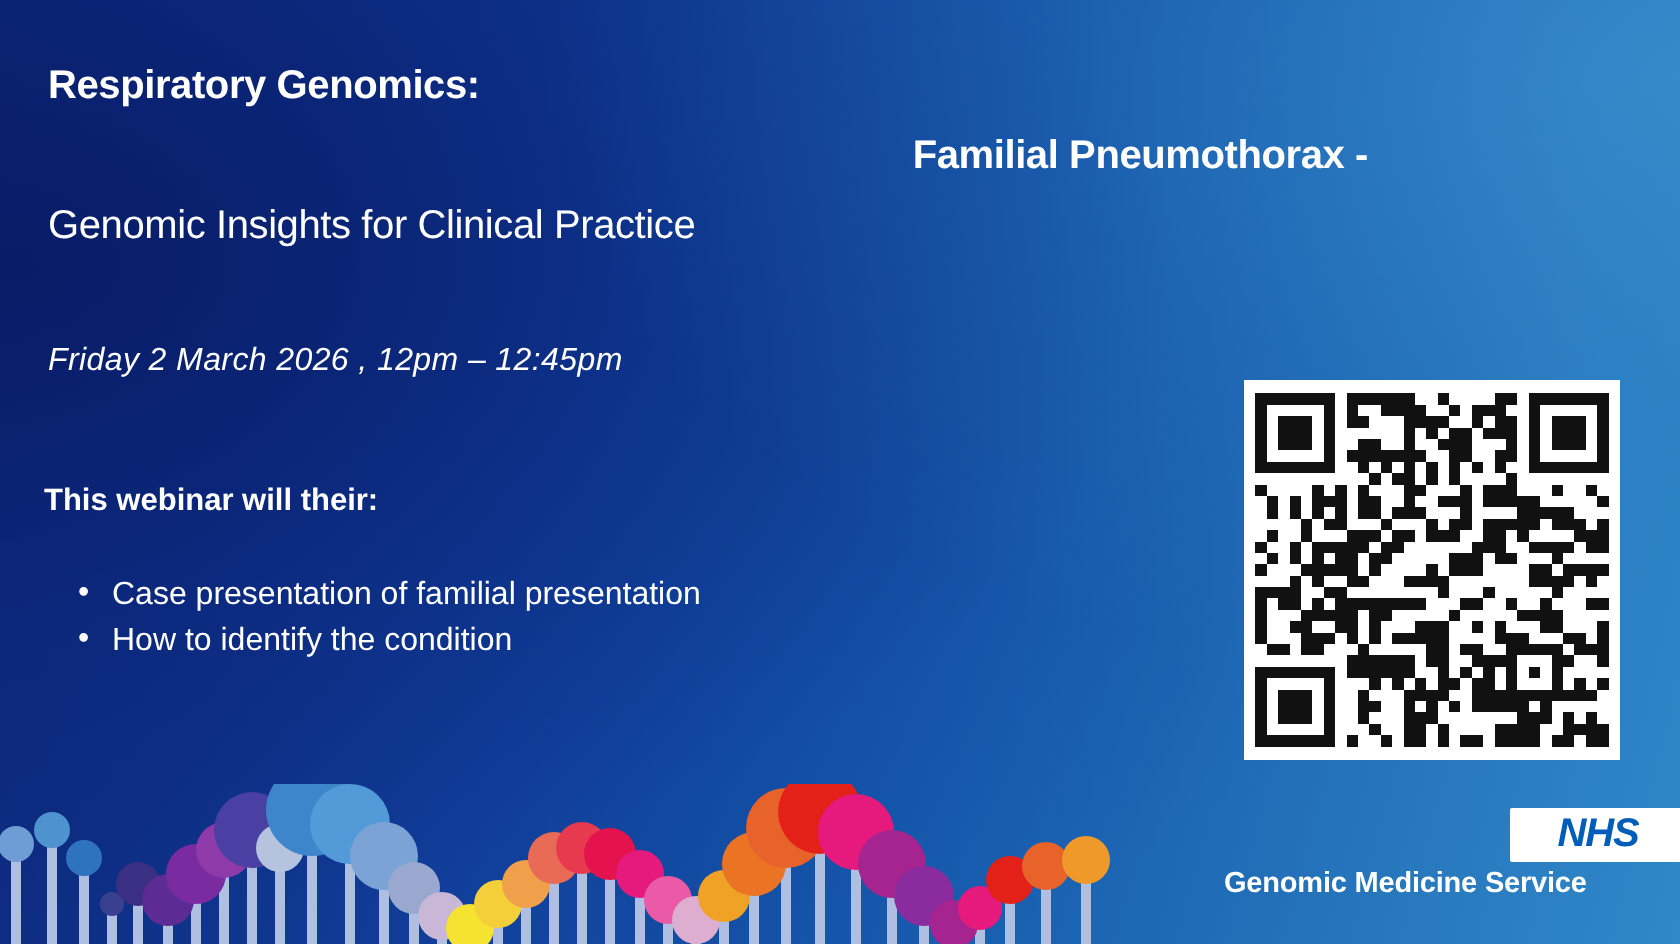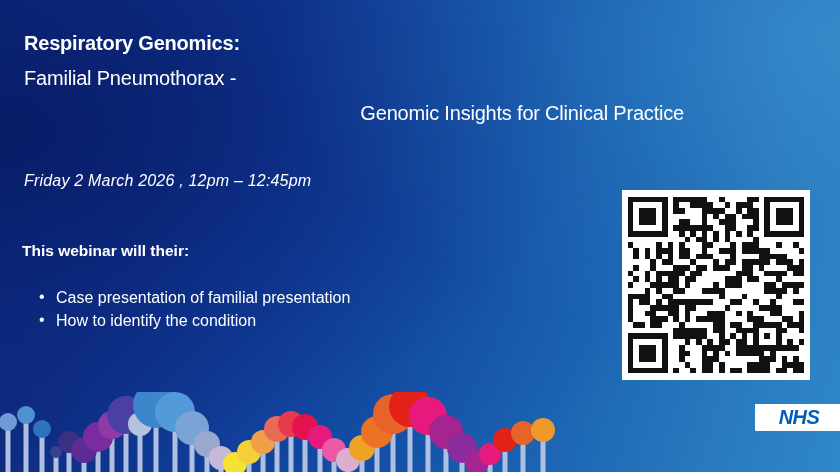--- a/index.html
+++ b/index.html
@@ -58,22 +58,22 @@
     position: absolute;
     left: 24px;
     top: 26px;
     width: 660px;
     color: #ffffff;
     font-size: 20px;
     line-height: 35px;
     letter-spacing: -0.2px;
   }
   .title .l1 { font-weight: bold; display: block; }
-  .title .l2 { font-weight: normal; display: block; }
-  .title .l3 { font-weight: normal; display: block; text-align: right; }
+  .title .l2 { font-weight: bold; display: block; text-align: right; }
+  .title .l3 { font-weight: normal; display: block; }
   .date {
     position: absolute;
     left: 24px;
     top: 172px;
     color: #ffffff;
     font-size: 16px;
     font-style: italic;
     letter-spacing: 0.2px;
   }
   .cover-heading {
@@ -746,14 +746,15 @@
           <rect x="28" y="31" width="1" height="1"></rect>
           <rect x="30" y="31" width="1" height="1"></rect>
           <rect x="31" y="31" width="1" height="1"></rect>
         </g>
     </svg>
   </div>
 
   <div class="nhs-logo">
     <span>NHS</span>
   </div>
+  <div class="nhs-sub">Genomic Medicine Service</div>
 
 </div>
 
 </body></html>

